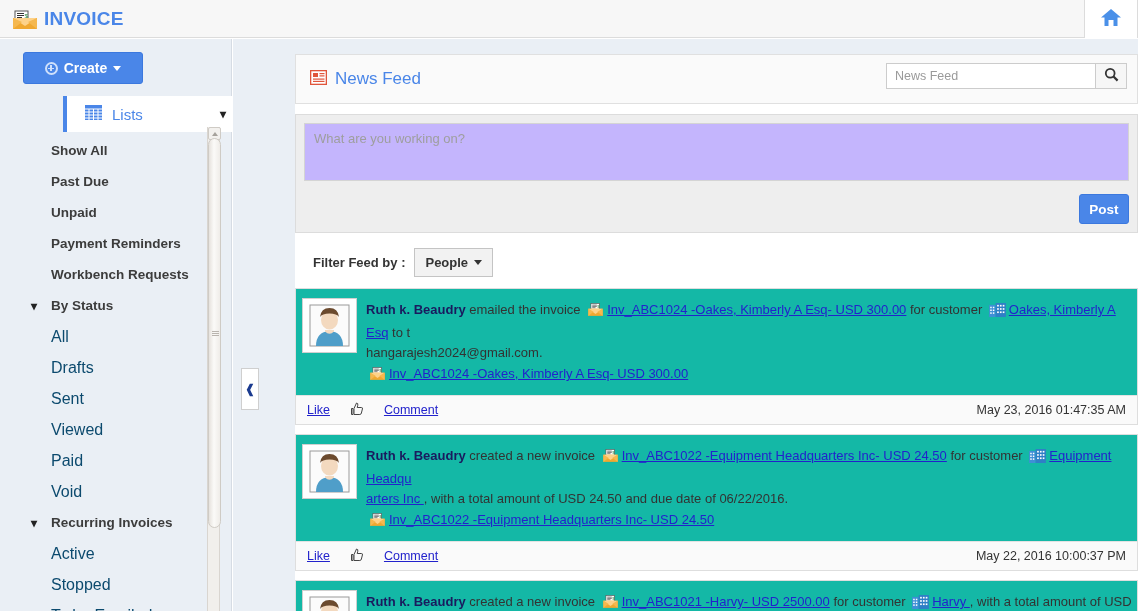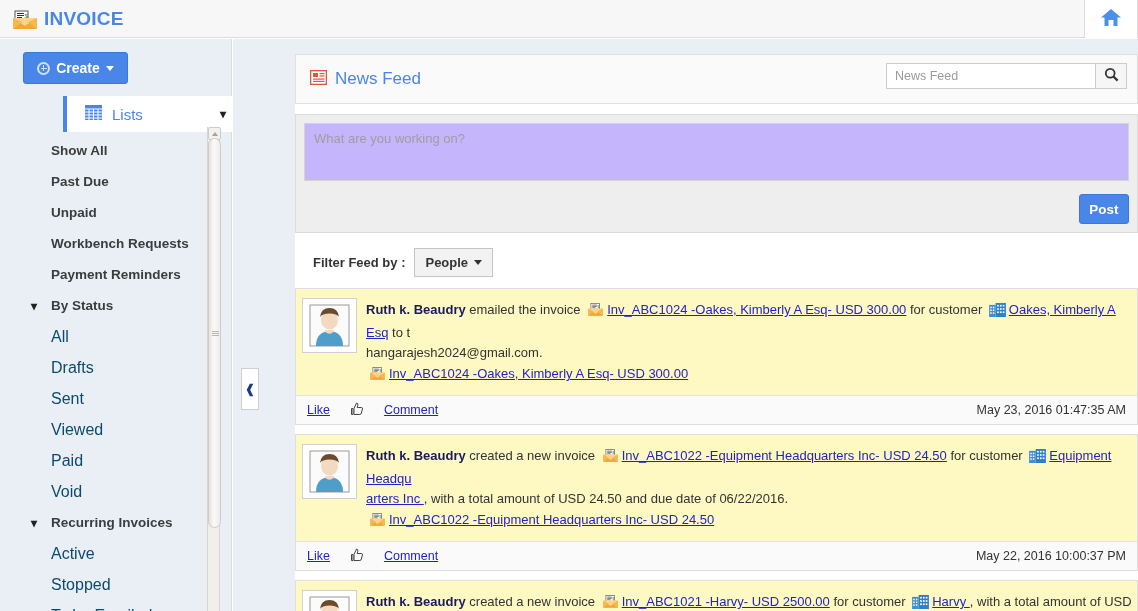--- a/index.html
+++ b/index.html
@@ -43,21 +43,21 @@
 
   
   #sidebar {
     position: absolute; left: 0; top: 39px;
     width: 232px; height: 572px;
     background: #eaeff5;
     border-right: 1px solid #d6dce4;
   }
   #create-btn {
     position: absolute; left: 23px; top: 13px;
-    width: 105px; height: 32px;
+    width: 120px; height: 32px;
     background: #4a86e8;
     border: 1px solid #3b78de;
     border-radius: 3px;
     color: #fff; font-weight: bold; font-size: 14px;
     display: flex; align-items: center; justify-content: center; gap: 6px;
     cursor: pointer;
   }
   #create-btn .plus {
     width: 13px; height: 13px; border-radius: 50%;
     border: 2px solid #cfe0fb; position: relative; flex: none;
@@ -236,21 +236,21 @@
   }
   #filter-select .caret {
     width: 0; height: 0; border-left: 4px solid transparent;
     border-right: 4px solid transparent; border-top: 5px solid #333;
   }
 
   
   .feed-card {
     margin-top: 9px;
     border: 1px solid #dedede;
-    background: #fef9c3;
+    background: #14b8a6;
   }
   .feed-body {
     display: flex; padding: 9px 0 8px 6px;
   }
   .avatar-box {
     width: 55px; height: 55px; flex: none;
     border: 1px solid #d0d0d0; background: #fff;
     display: flex; align-items: center; justify-content: center;
     margin-right: 9px;
   }
@@ -342,24 +342,24 @@
       <div class="nav-item bold">
         <span>Show All</span>
       </div>
       <div class="nav-item bold">
         <span>Past Due</span>
       </div>
       <div class="nav-item bold">
         <span>Unpaid</span>
       </div>
       <div class="nav-item bold">
+        <span>Payment Reminders</span>
+      </div>
+      <div class="nav-item bold">
         <span>Workbench Requests</span>
-      </div>
-      <div class="nav-item bold">
-        <span>Payment Reminders</span>
       </div>
       <div class="nav-item group">
         <span class="gchev">▾</span>
         <span class="gtext">By Status</span>
       </div>
       <div class="nav-item plain">
         <span>All</span>
       </div>
       <div class="nav-item plain">
         <span>Drafts</span>

